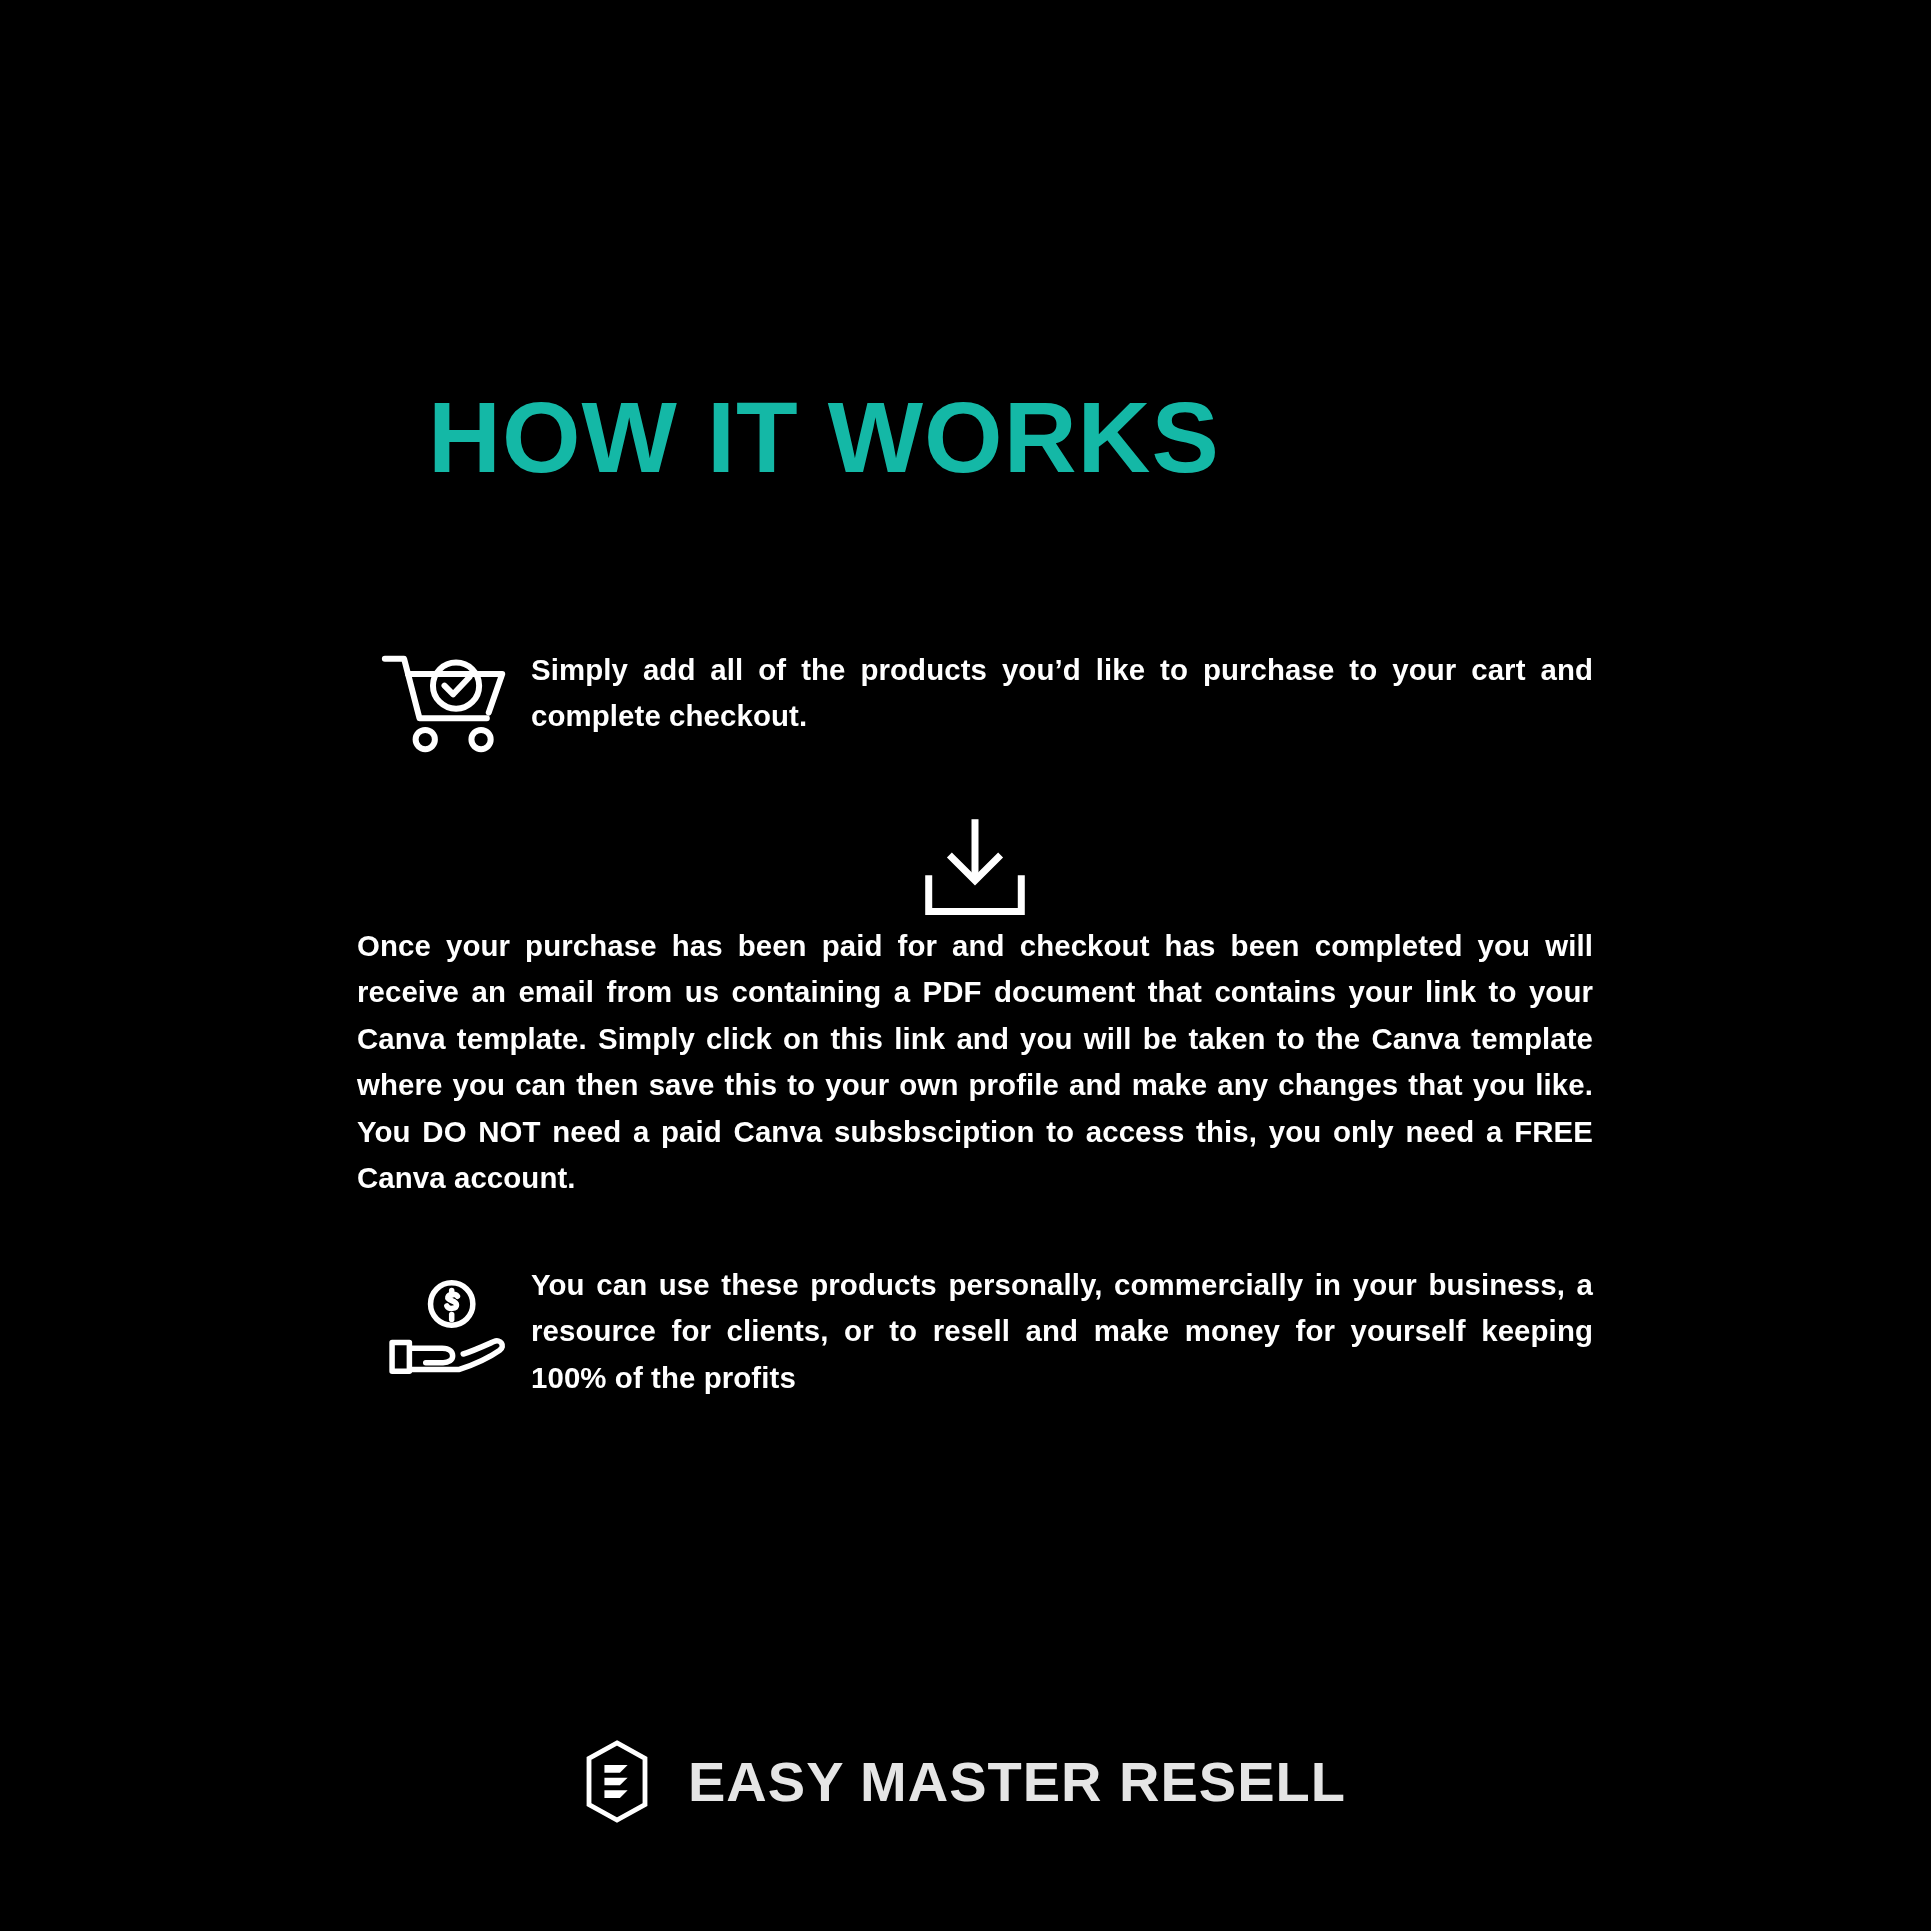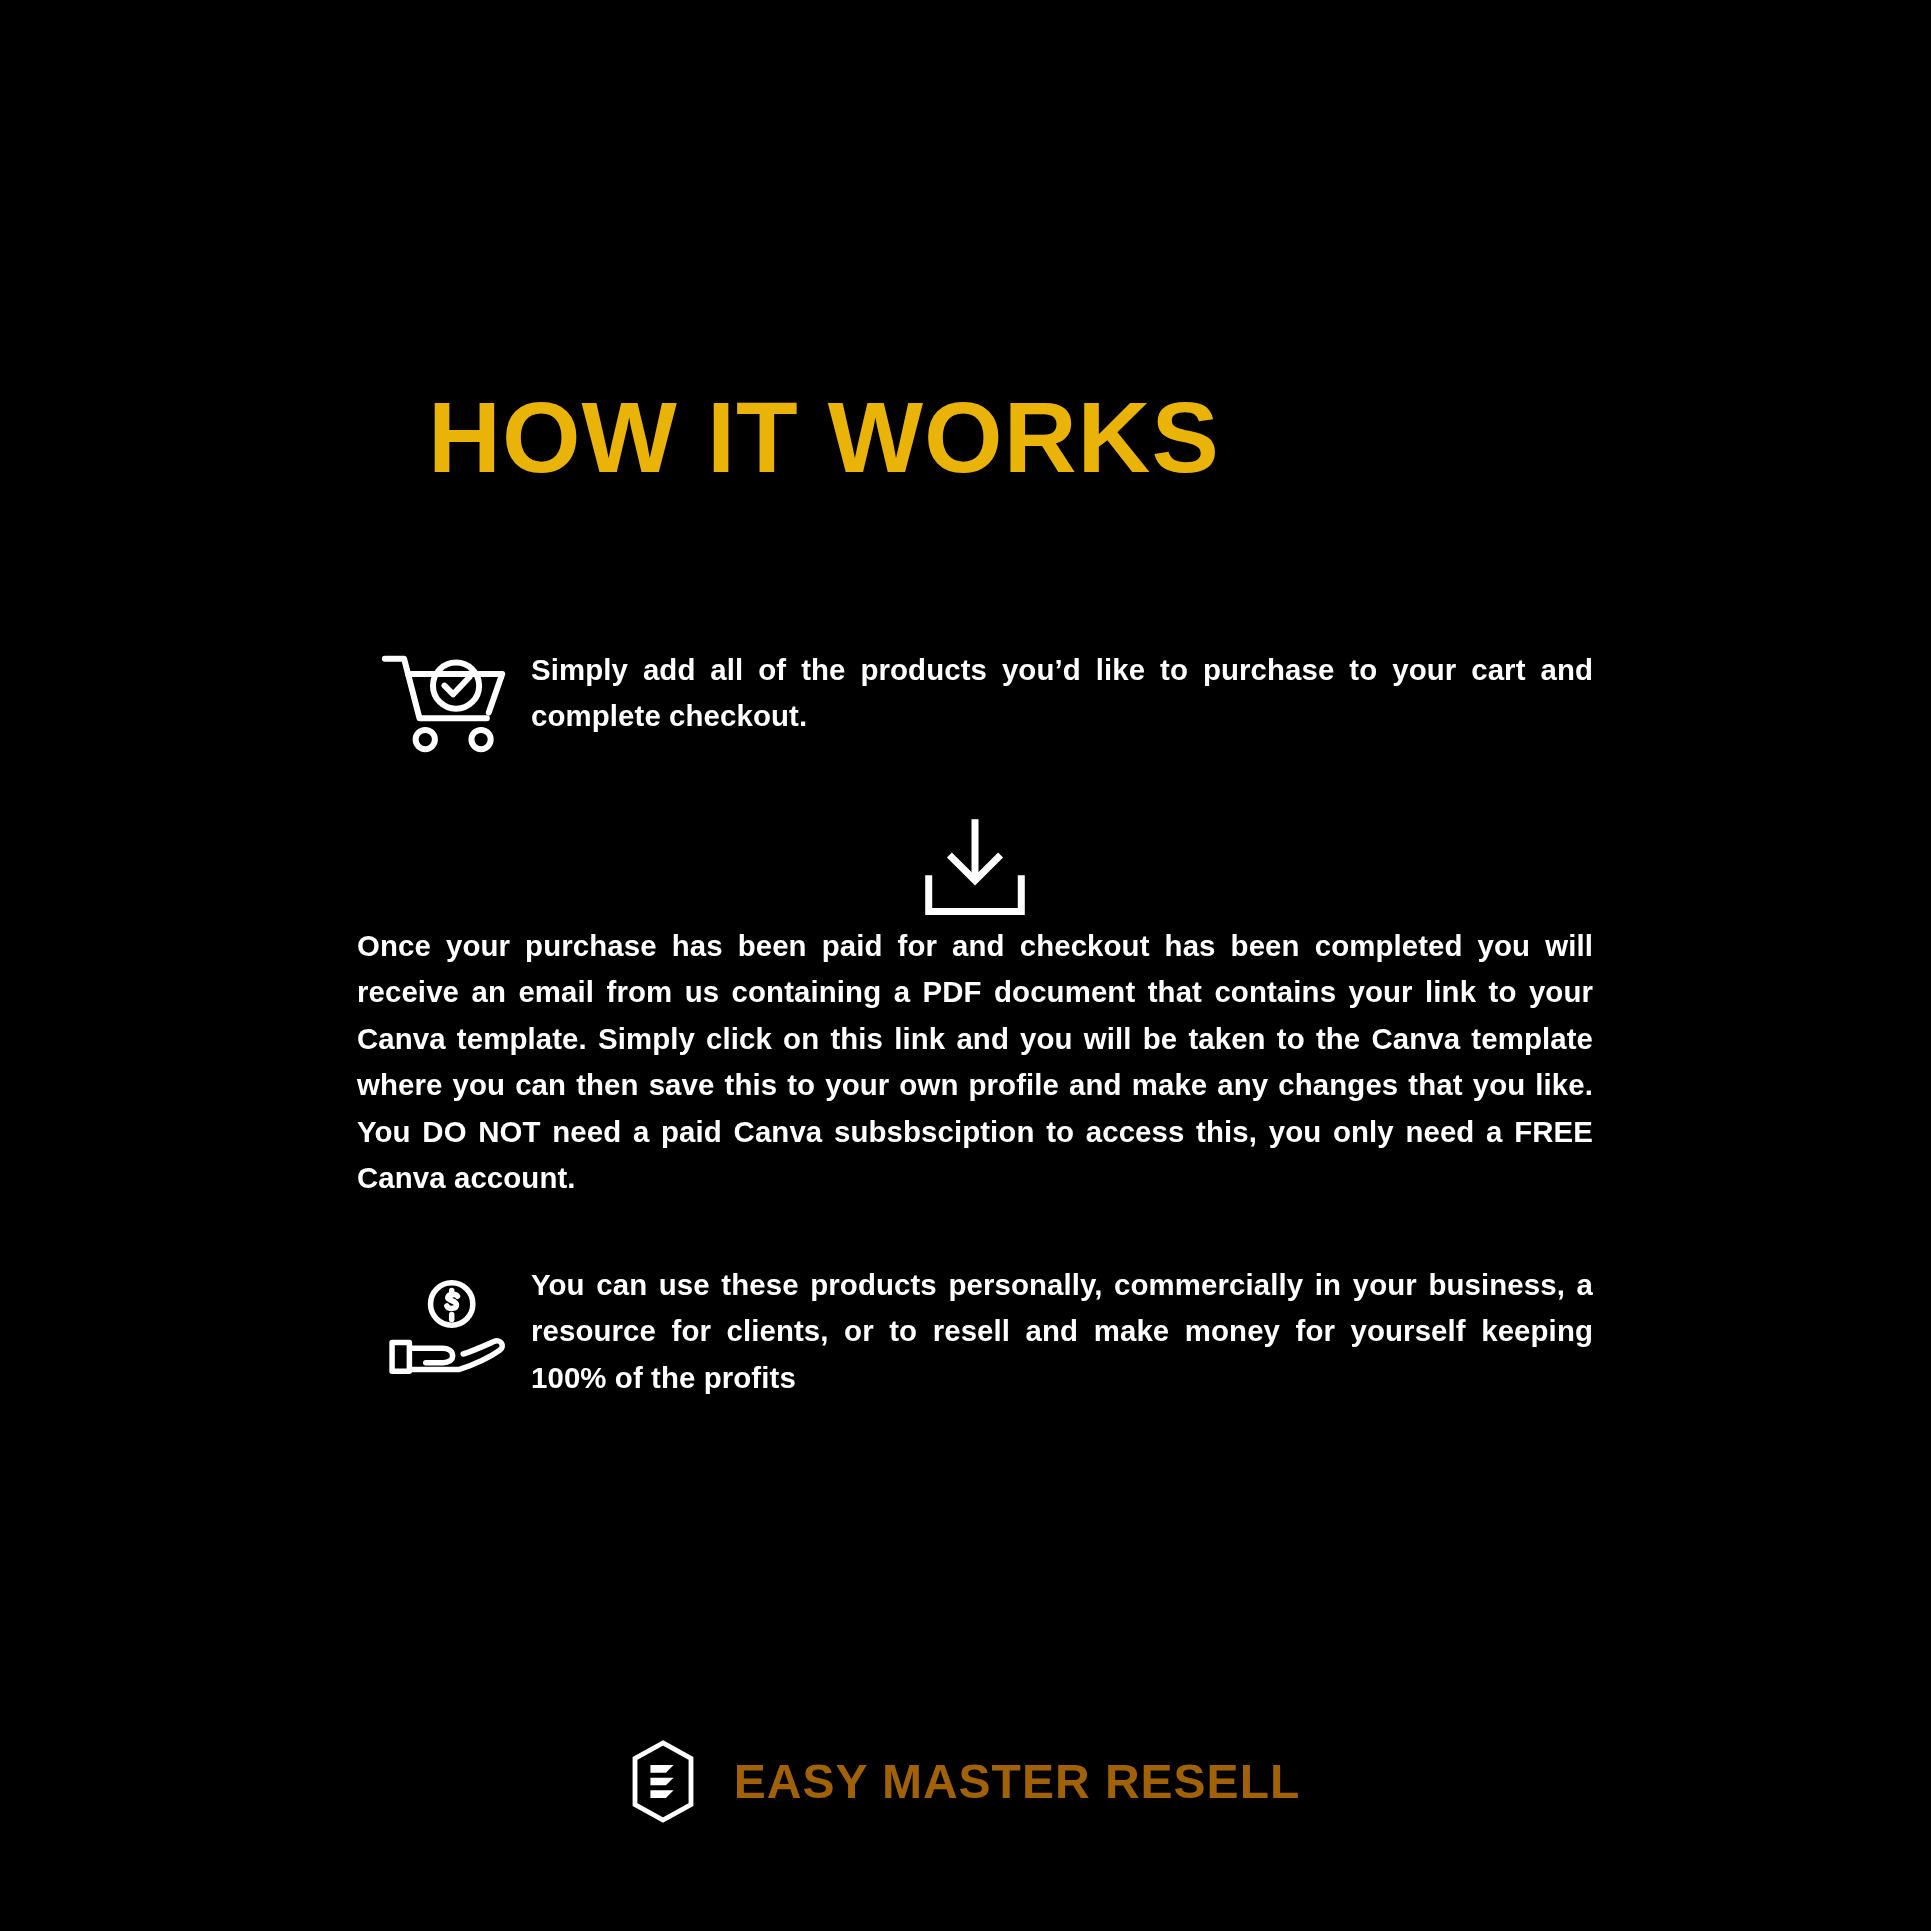--- a/index.html
+++ b/index.html
@@ -25,21 +25,21 @@
   .title {
     position: absolute;
     top: 319px;
     left: 0;
     width: 1648px;
     text-align: center;
     font-size: 101px;
     font-weight: 700;
     letter-spacing: 1px;
     line-height: 1;
-    color: #eab308;
+    color: #14b8a6;
   }
 
   
   .steps {
     position: absolute;
     top: 647px;
     left: 357px;
     width: 1236px;
   }
   .step {
@@ -88,24 +88,24 @@
     justify-content: center;
     align-items: center;
     gap: 39px;
   }
   .brand-mark {
     width: 64px;
     height: 83px;
     display: block;
   }
   .brand-name {
-    font-size: 48px;
+    font-size: 56px;
     font-weight: 700;
     letter-spacing: 1px;
-    color: #a16207;
+    color: #e5e5e5;
     line-height: 1;
   }
 </style>
 </head>
 <body>
 
 <div class="page">
 
   <h1 class="title">HOW IT WORKS</h1>
 

